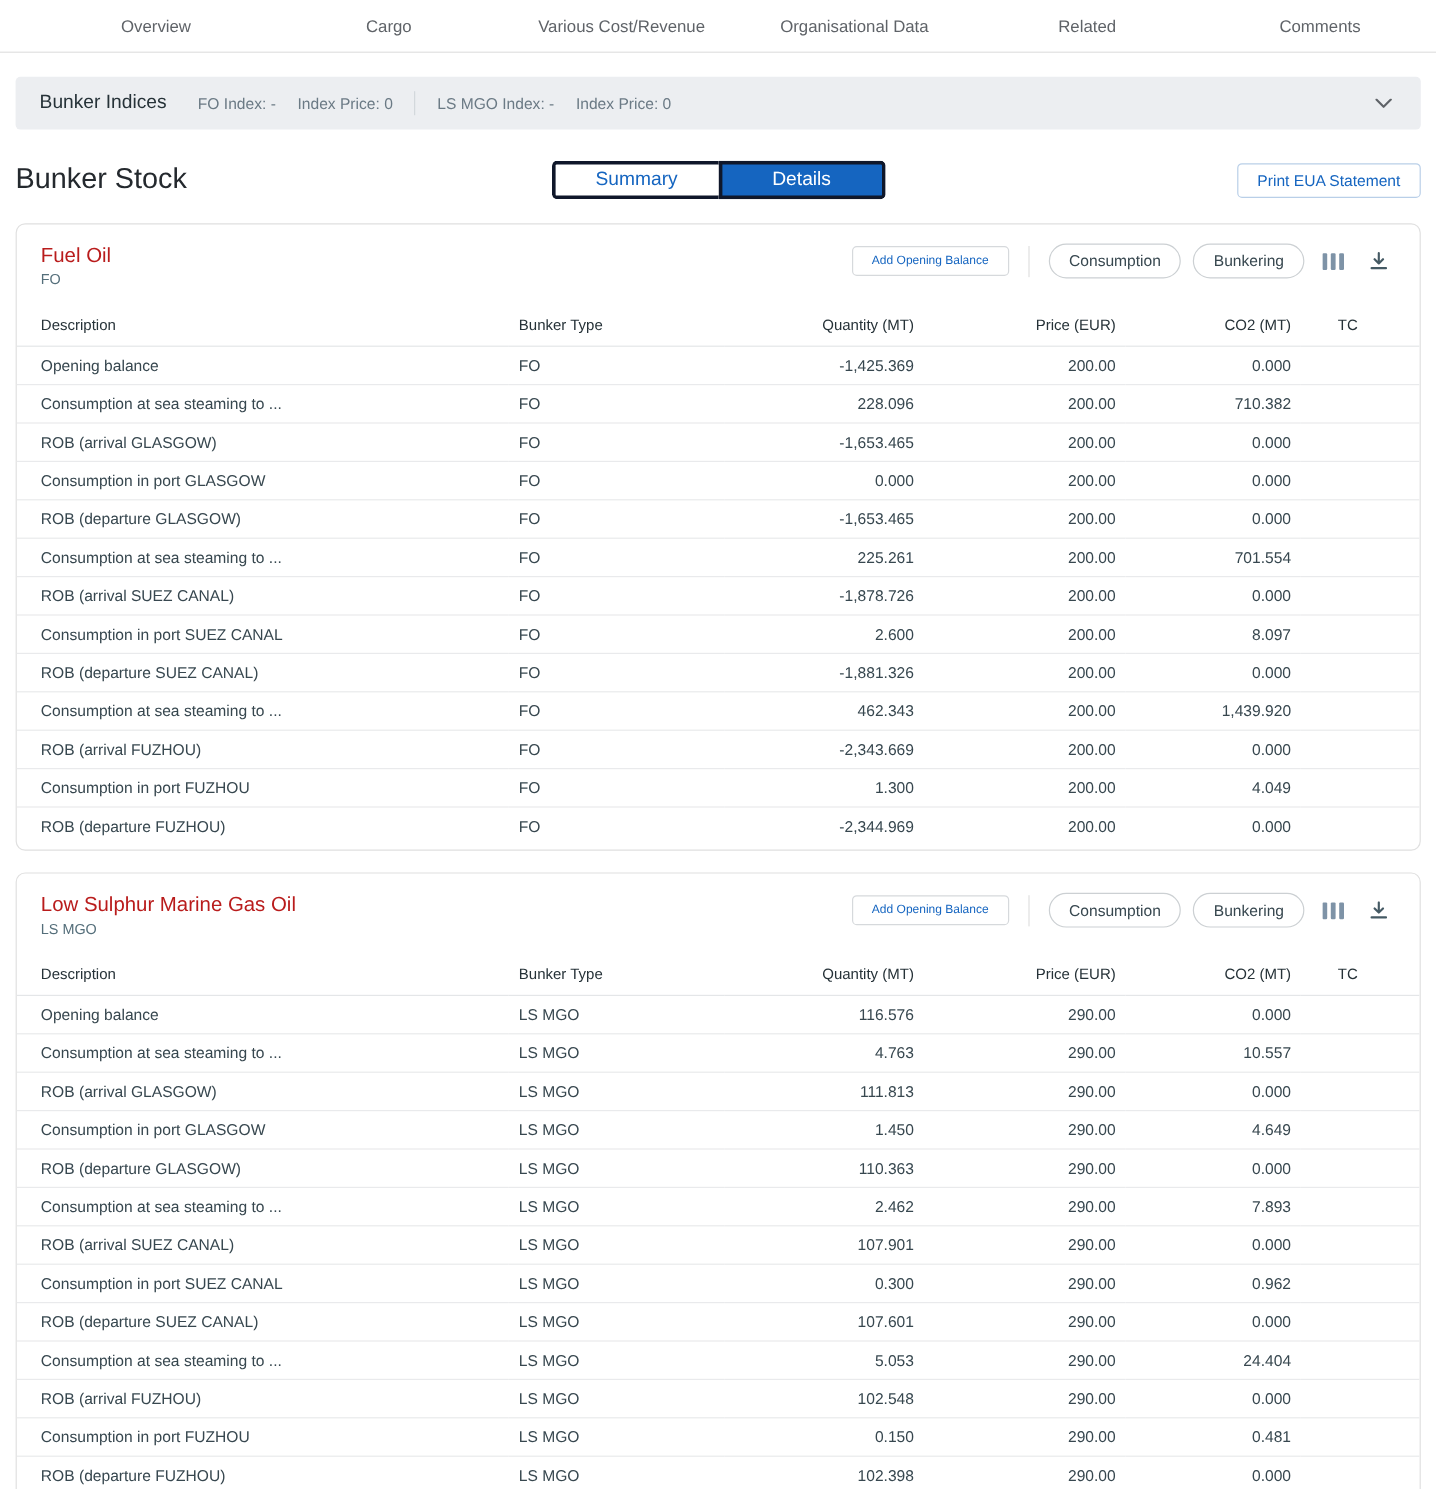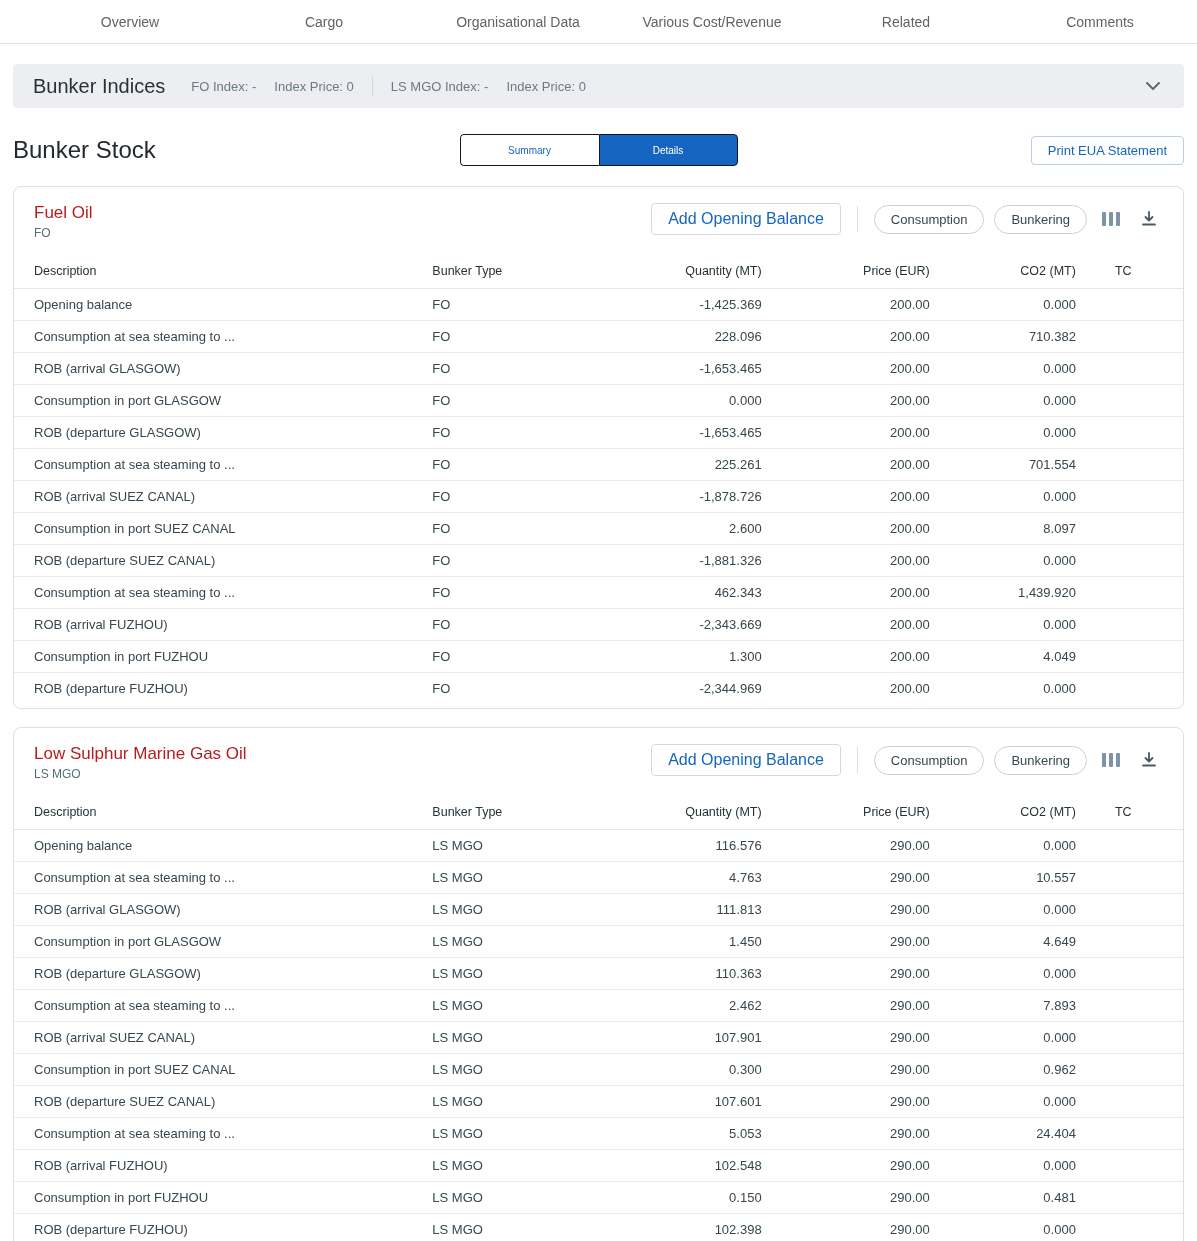--- a/index.html
+++ b/index.html
@@ -42,21 +42,21 @@
   .indices-bar {
     margin: 20px 13px 0 13px;
     height: 44px;
     background: #eceef1;
     border-radius: 4px;
     display: flex;
     align-items: center;
     padding: 0 20px;
   }
   .indices-bar .bar-title {
-    font-size: 20px;
+    font-size: 16px;
     color: #263238;
     margin-right: 26px;
   }
   .indices-bar .idx-label {
     font-size: 13px;
     color: #6b7a85;
     margin-right: 18px;
     white-space: nowrap;
   }
   .indices-bar .vsep {
@@ -84,27 +84,27 @@
   .page-title { font-size: 24px; font-weight: 500; color: #24292e; }
 
   .segmented {
     display: flex;
     border-radius: 4px;
     overflow: hidden;
   }
   .seg-btn {
     min-width: 139px;
     height: 32px;
-    font-size: 10px;
+    font-size: 16px;
     font-family: "Liberation Sans", sans-serif;
     cursor: pointer;
     display: flex;
     align-items: center;
     justify-content: center;
-    border: 1px solid #0f172a;
+    border: 3px solid #0f172a;
   }
   .seg-btn.inactive {
     background: #fff;
     color: #1565c0;
     border-radius: 4px 0 0 4px;
     border-right: none;
   }
   .seg-btn.active {
     background: #1565c0;
     color: #fff;
@@ -142,21 +142,21 @@
   .card-actions {
     display: flex;
     align-items: center;
     gap: 10px;
   }
   .btn-outline {
     background: #fff;
     border: 1px solid #d6d9dc;
     border-radius: 4px;
     color: #1565c0;
-    font-size: 16px;
+    font-size: 10px;
     font-family: "Liberation Sans", sans-serif;
     padding: 6px 16px;
     cursor: pointer;
     white-space: nowrap;
   }
   .vdivider { width: 1px; height: 26px; background: #e0e0e0; margin: 0 6px; }
   .pill {
     background: #fff;
     border: 1px solid #ccd0d3;
     border-radius: 16px;
@@ -208,22 +208,22 @@
   .bunker-table tbody tr:last-child td { padding-bottom: 12px; }
 </style>
 </head>
 <body>
 
 <div class="page">
 
   <nav class="tabbar">
     <div class="tab">Overview</div>
     <div class="tab">Cargo</div>
+    <div class="tab">Various Cost/Revenue</div>
     <div class="tab">Organisational Data</div>
-    <div class="tab">Various Cost/Revenue</div>
     <div class="tab">Related</div>
     <div class="tab">Comments</div>
   </nav>
 
   <div class="indices-bar">
     <span class="bar-title">Bunker Indices</span>
     <span class="idx-label">FO Index: -</span>
     <span class="idx-label">Index Price: 0</span>
     <span class="vsep"></span>
     <span class="idx-label">LS MGO Index: -</span>

